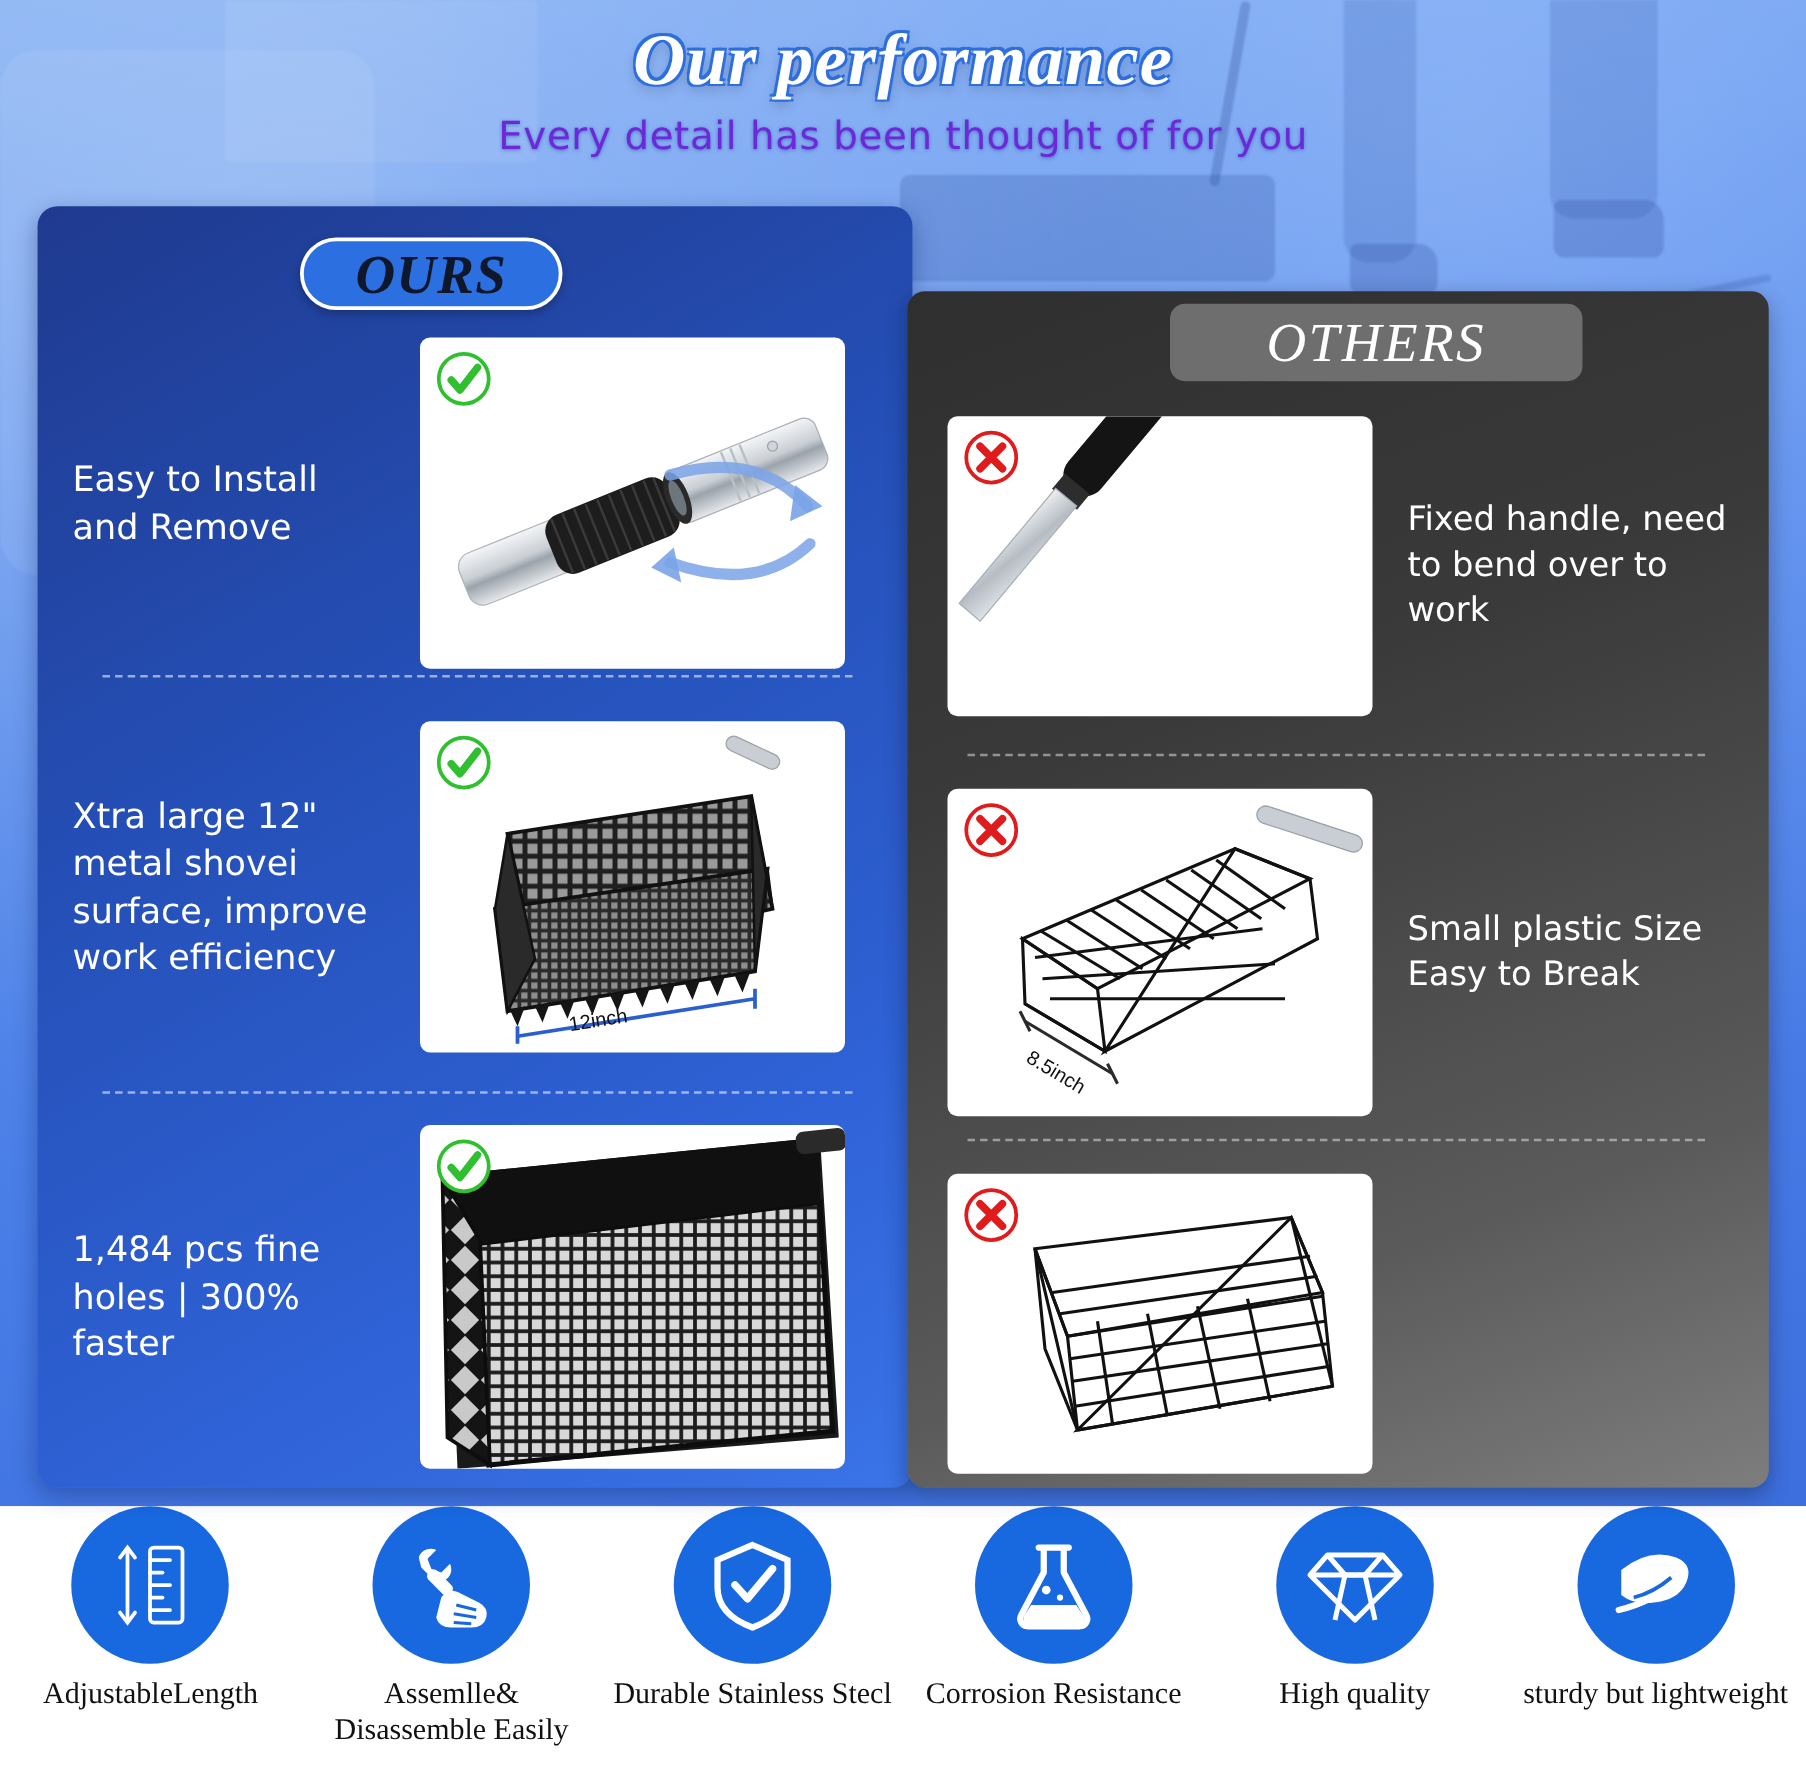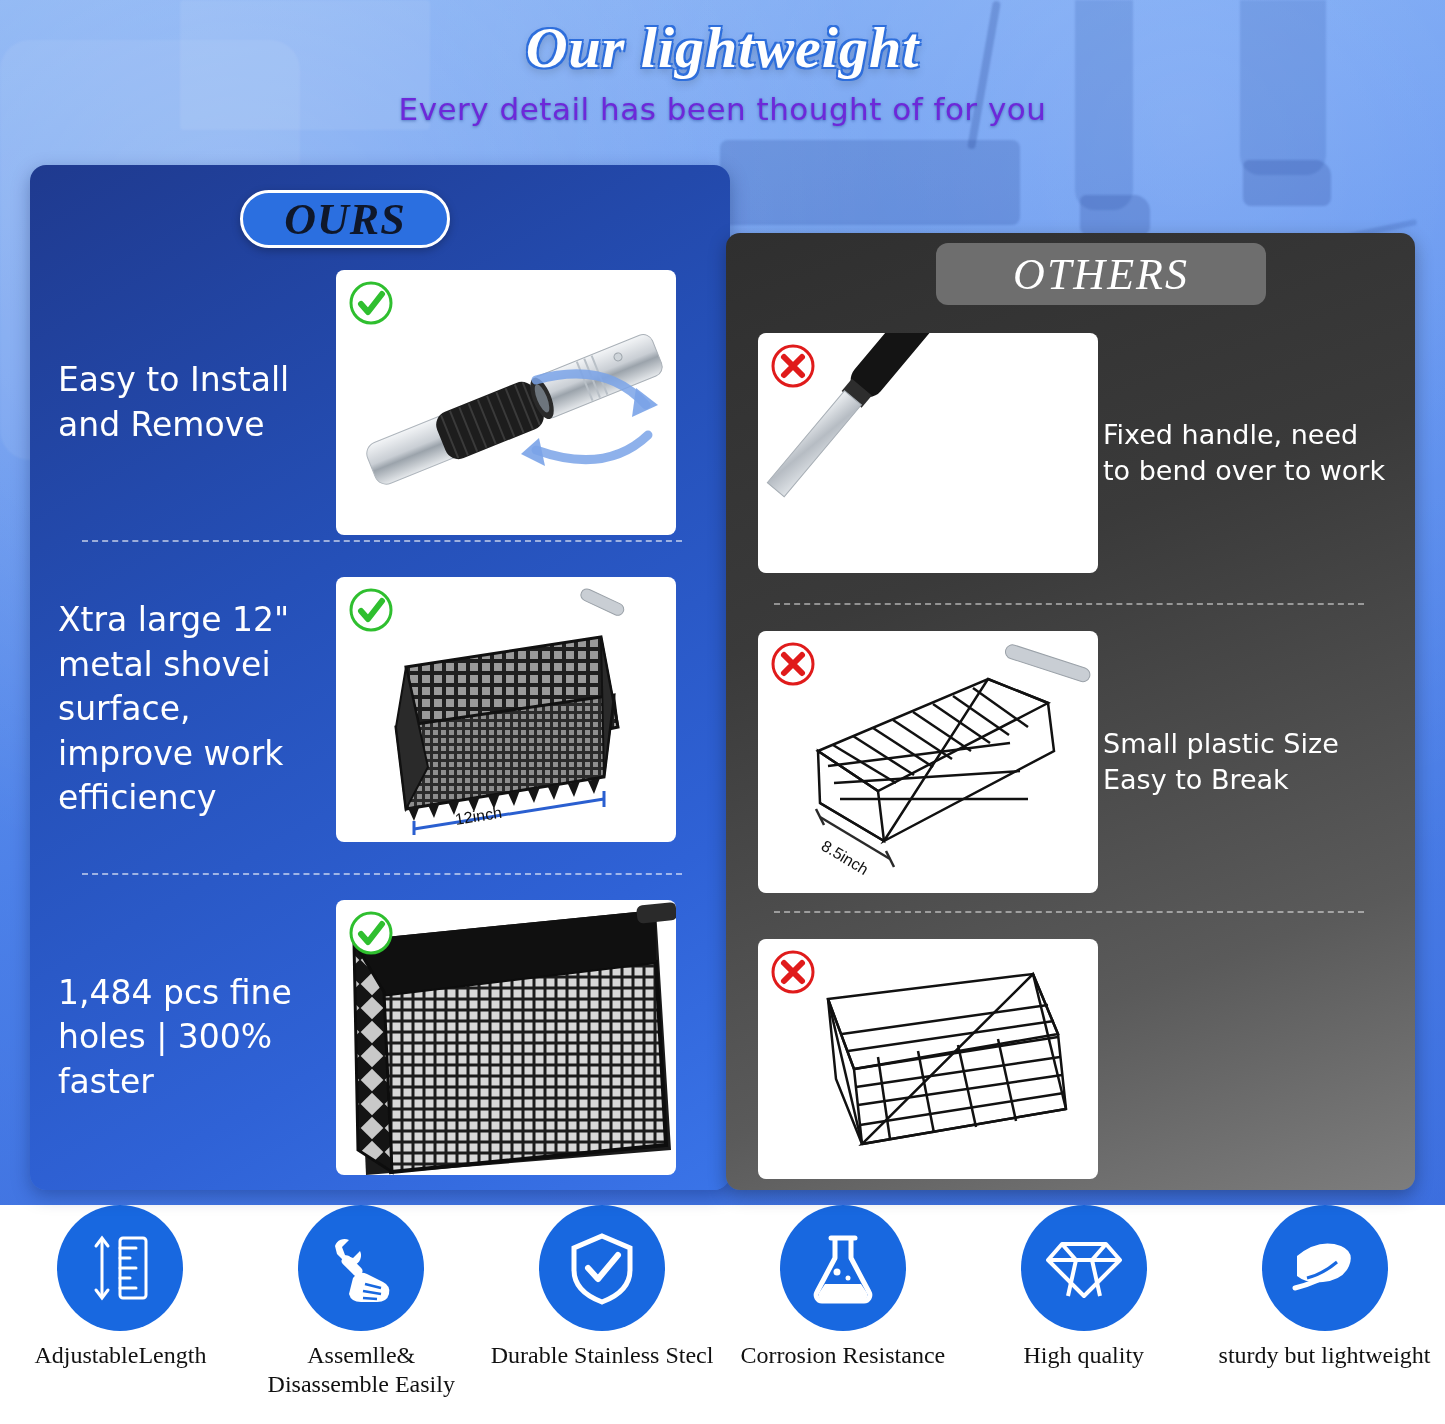--- a/index.html
+++ b/index.html
@@ -111,31 +111,31 @@
   }
 
   
   .row { position: absolute; display: flex; align-items: center; }
   .row-ours { left: 28px; width: 648px; }
   .row-others { left: 32px; width: 628px; }
 
   .ours-text {
     width: 278px;
     color: #ffffff;
-    font-size: 33px;
+    font-size: 28px;
     line-height: 1.35;
     font-family: "DejaVu Sans", sans-serif;
     padding-right: 28px;
   }
   .others-text {
     color: #ffffff;
     font-size: 27px;
     line-height: 1.35;
     font-family: "DejaVu Sans", sans-serif;
-    padding-left: 5px;
+    padding-left: 28px;
     width: 300px;
   }
 
   .photo {
     background: #ffffff;
     border-radius: 8px;
     position: relative;
     overflow: hidden;
     flex: none;
   }
@@ -194,21 +194,21 @@
   <div class="ghost basket"></div>
   <div class="ghost pole"></div>
   <div class="ghost legs-l"></div>
   <div class="ghost legs-r"></div>
   <div class="ghost boot-l"></div>
   <div class="ghost boot-r"></div>
   <div class="ghost rake"></div>
 </div>
 
 <div class="head-wrap">
-  <div class="main-title">Our lightweight</div>
+  <div class="main-title">Our performance</div>
   <div class="sub-title">Every detail has been thought of for you</div>
 </div>
 
 <div class="panels">
 
   <div class="panel-ours">
     <div class="badge-ours">OURS</div>
 
     <div class="row row-ours" style="top:105px;">
       <div class="ours-text">Easy to Install and Remove</div>

